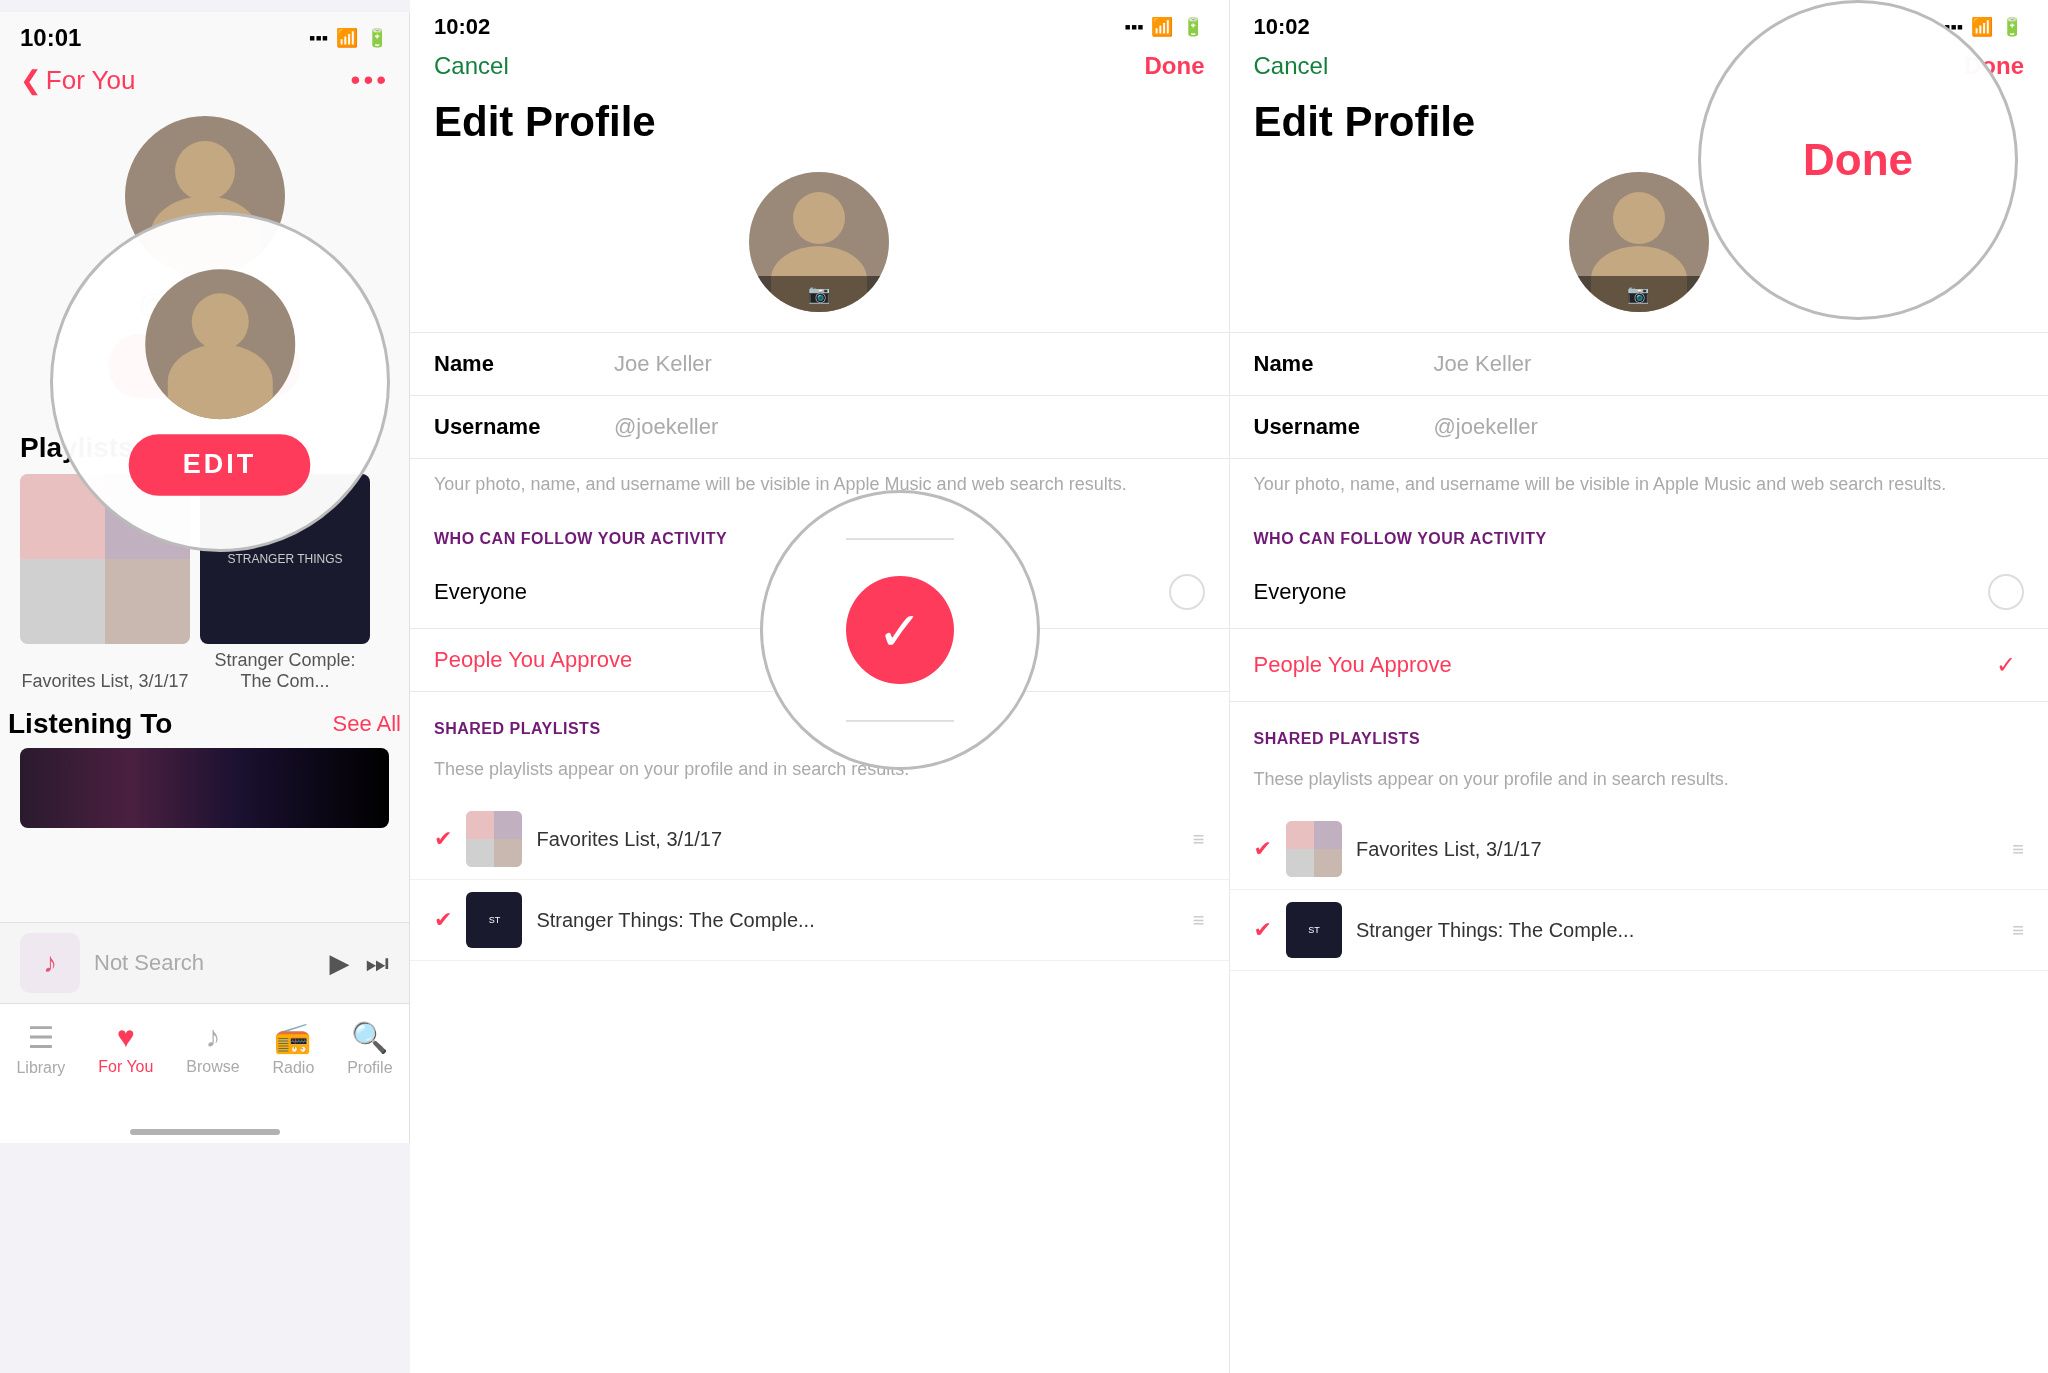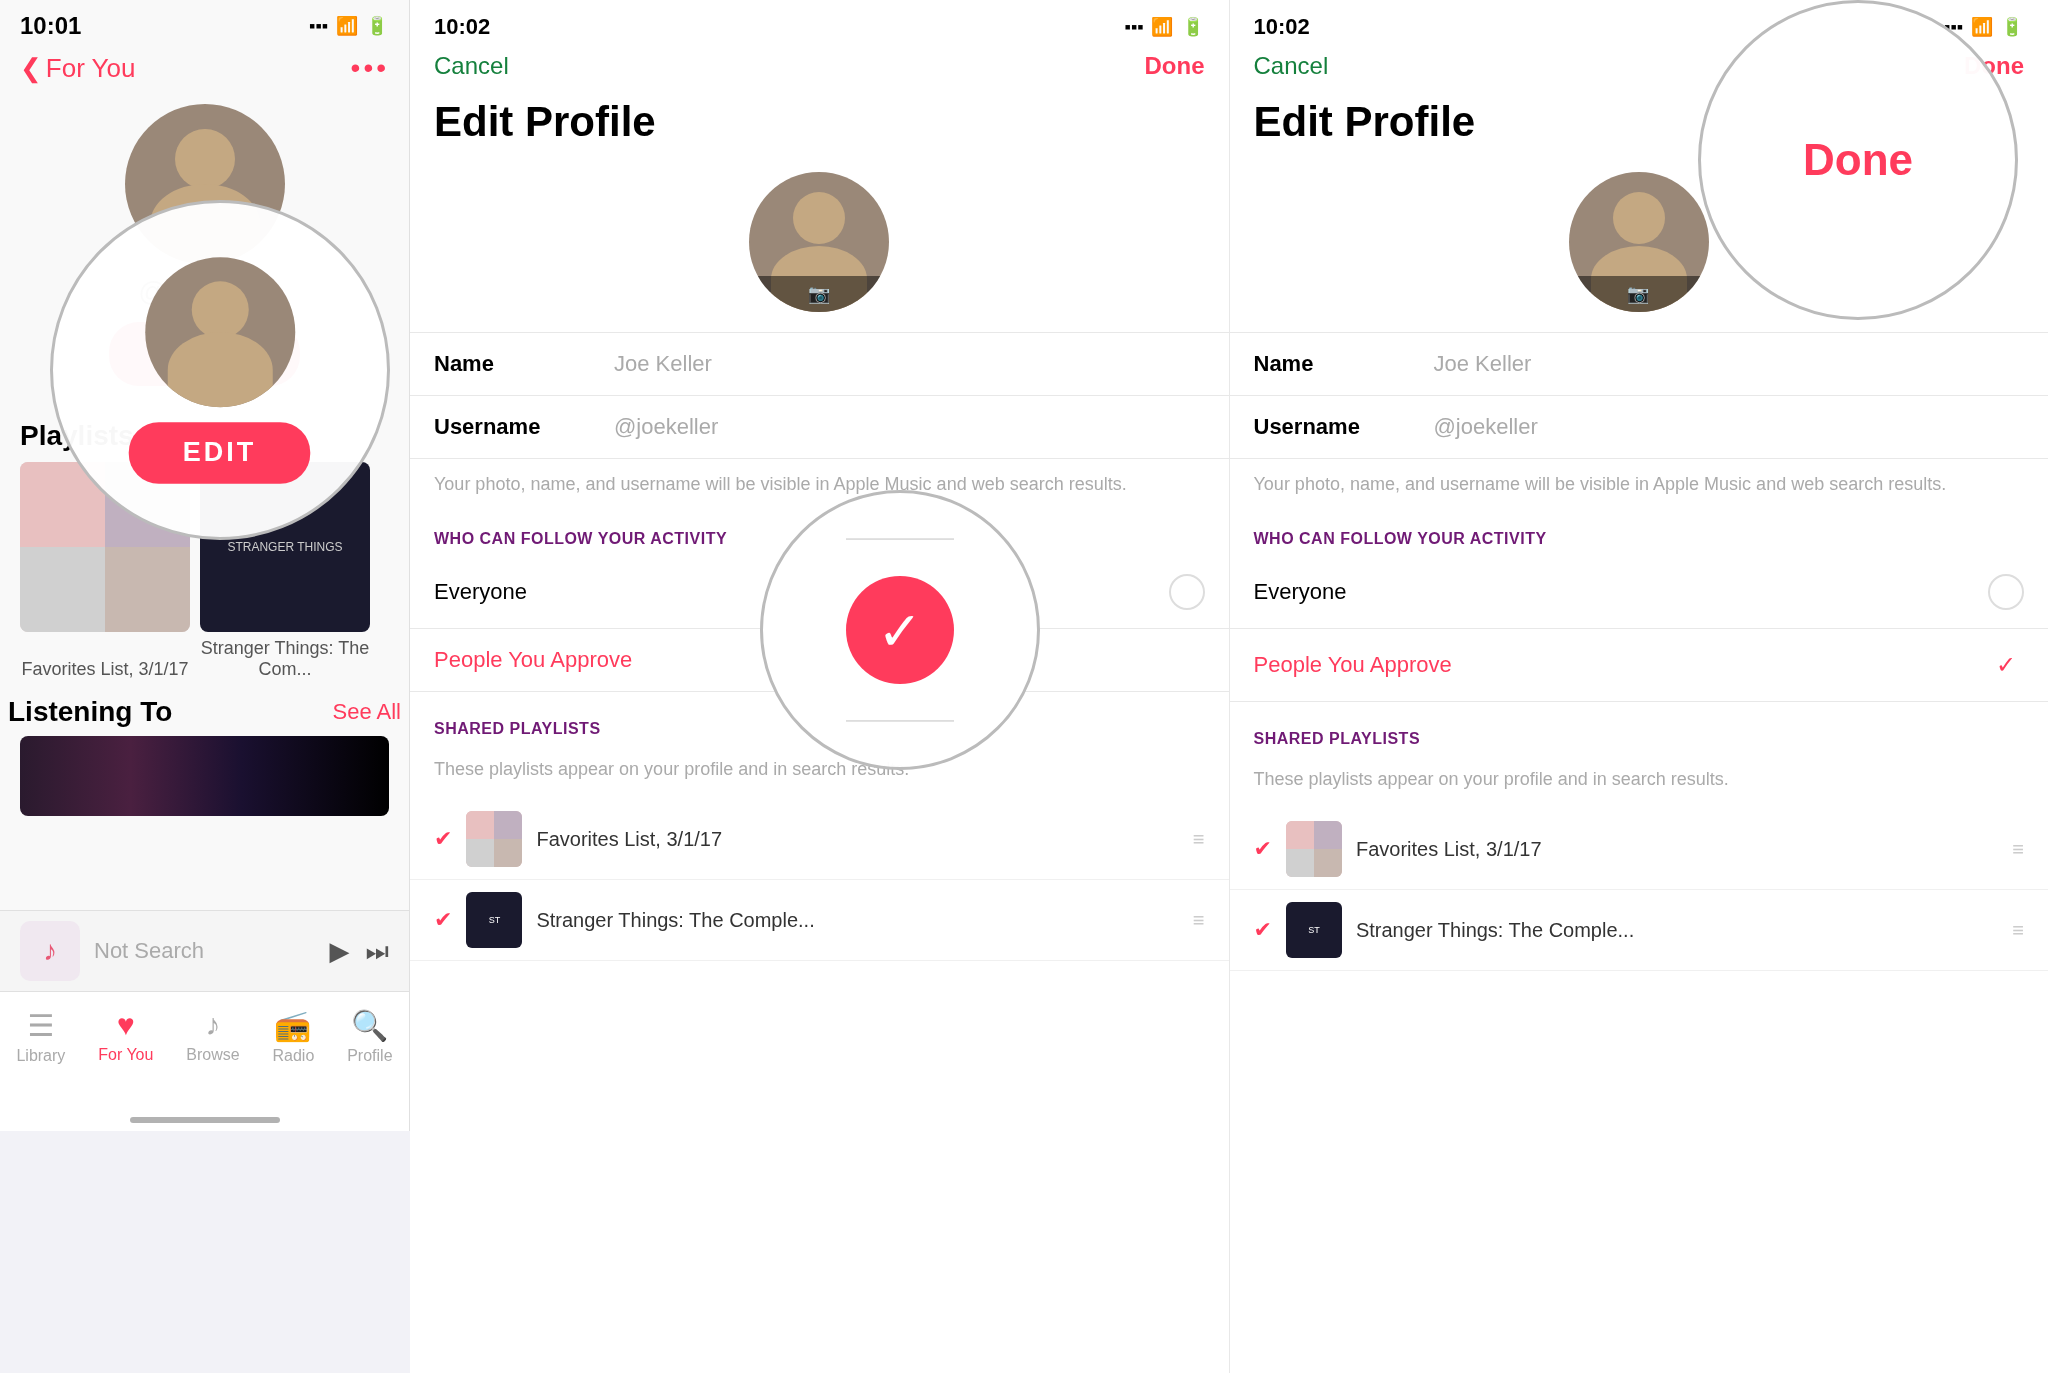--- a/index.html
+++ b/index.html
@@ -18,20 +18,21 @@
     .panel {
       position: relative;
       background: #fff;
       overflow: hidden;
     }
     .panel-1 {
       width: 410px;
       height: 1131px;
       border-right: 1px solid #e0e0e0;
       background: #f9f9f9;
+      margin-top: 12px;
     }
 
     
     .status-bar {
       display: flex;
       justify-content: space-between;
       align-items: center;
       padding: 12px 20px 8px;
       font-size: 24px;
       font-weight: 600;
@@ -567,21 +568,21 @@
           <div class="thumb-cell"></div>
           <div class="thumb-cell"></div>
         </div>
       </div>
       <div class="playlist-label">Favorites List, 3/1/17</div>
     </div>
     <div class="playlist-item">
       <div class="stranger-thumb">
         <span style="font-size:12px; color:#ccc;">STRANGER THINGS</span>
       </div>
-      <div class="playlist-label">Stranger Things: The Com...</div>
+      <div class="playlist-label">Stranger Comple: The Com...</div>
     </div>
   </div>
 
   <div class="listening-row">
     <div class="section-title" style="padding:0;">Listening To</div>
     <div class="see-all">See All</div>
   </div>
   <div class="listening-strip">
     <div class="listening-strip-inner"></div>
   </div>

